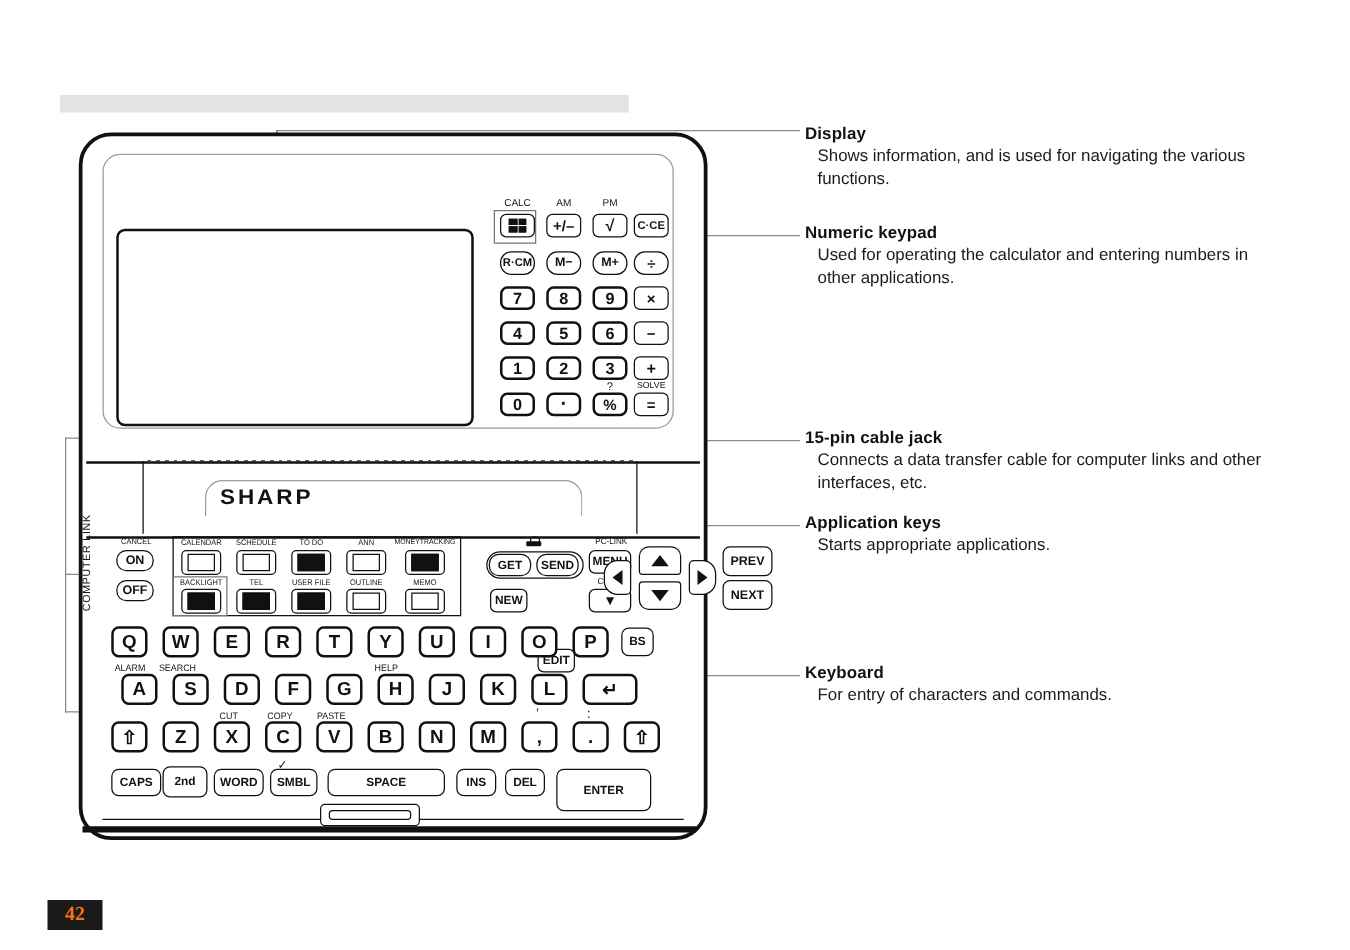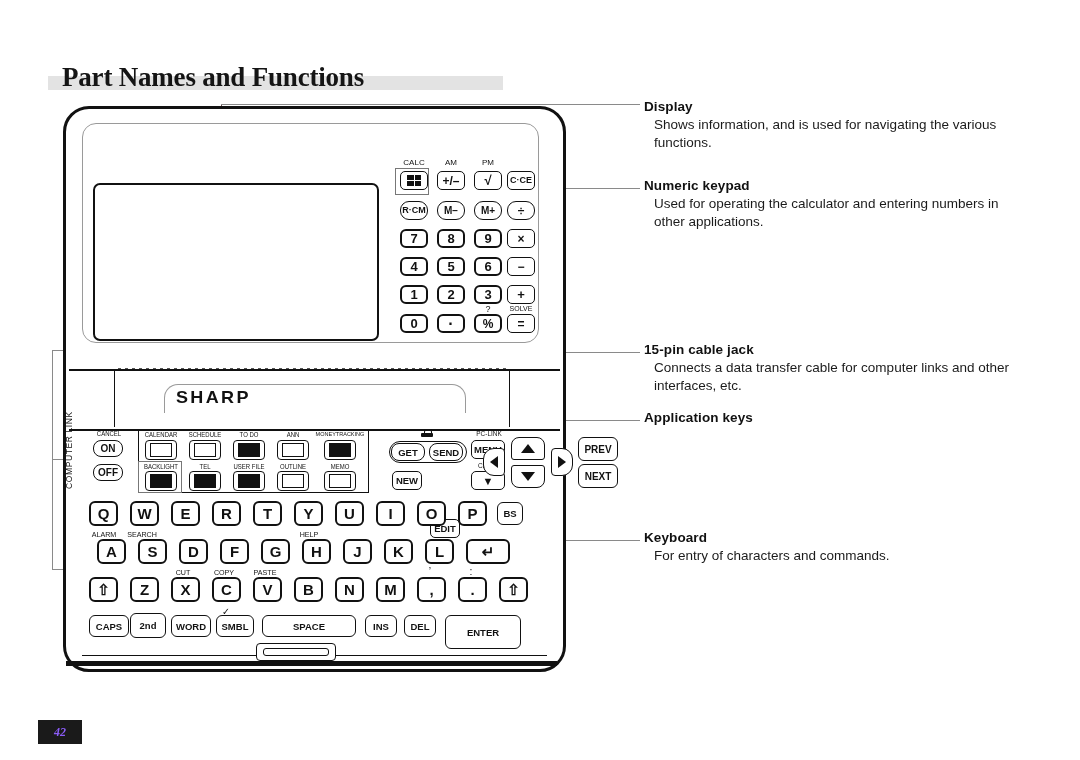--- a/index.html
+++ b/index.html
@@ -192,32 +192,31 @@
   .phone-ico{position:absolute;width:16px;height:10px;}
   .phone-ico b{position:absolute;left:2px;top:4px;width:12px;height:4px;background:#111;
     border-radius:1px;display:block;}
   .phone-ico i{position:absolute;left:5px;top:0px;width:6px;height:4px;
     border:1.5px solid #111;border-bottom:none;border-radius:3px 3px 0 0;display:block;}
 
   
   #pagenum{
     position:absolute;left:38px;top:720px;width:44px;height:24px;background:#1a1a1a;
     display:flex;align-items:center;justify-content:center;
-    color:#8b5cf6;font-family:"Liberation Serif",serif;font-style:italic;
-    font-size:12px;font-weight:bold;
+    color:#f97316;font-family:"Liberation Serif",serif;
+    font-size:16px;font-weight:bold;
   }
 </style>
 </head>
 <body>
 
 <div class="page">
 
   <div class="title-wrap">
     <div class="title-band"></div>
-    <div class="title-text">Part Names and Functions</div>
   </div>
 
   <div id="lead-disp-v"></div>
   <div id="lead-disp-h"></div>
   <div class="lead" id="lead-keypad"></div>
   <div class="lead" id="lead-jack"></div>
   <div class="lead" id="lead-appkeys"></div>
   <div class="lead" id="lead-keyboard"></div>
   <div id="jack-bracket"></div>
   <div id="jack-bracket-stub"></div>
@@ -229,20 +228,21 @@
   <div class="callout" id="co-display">
     <h3>Display</h3>
     <p>Shows information, and is used for navigating the various functions.</p>
   </div>
   <div class="callout" id="co-jack">
     <h3>15-pin cable jack</h3>
     <p>Connects a data transfer cable for computer links and other interfaces, etc.</p>
   </div>
   <div class="callout" id="co-appkeys">
     <h3>Application keys</h3>
+    <p>Starts appropriate applications.</p>
   </div>
   <div class="callout" id="co-keyboard">
     <h3>Keyboard</h3>
     <p>For entry of characters and commands.</p>
   </div>
 
   <div id="device">
 
     <div id="upper-shell"></div>
     <div id="screen"></div>

